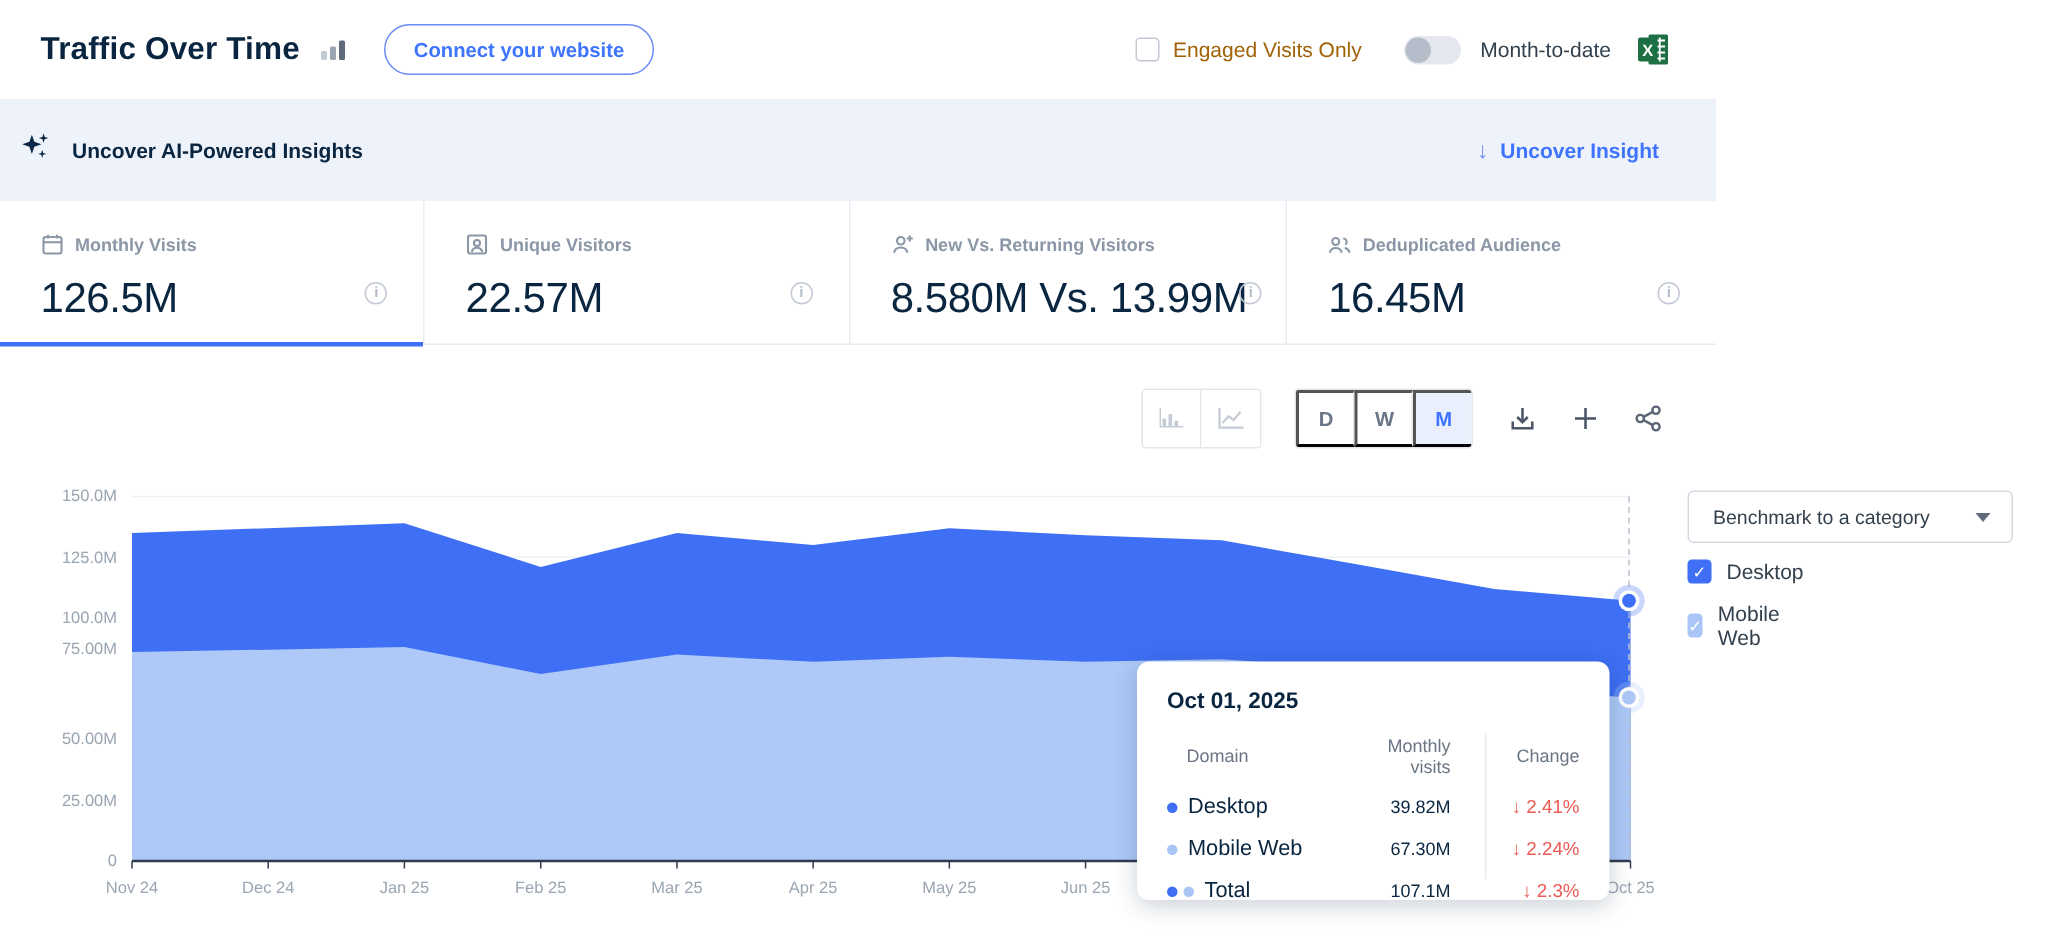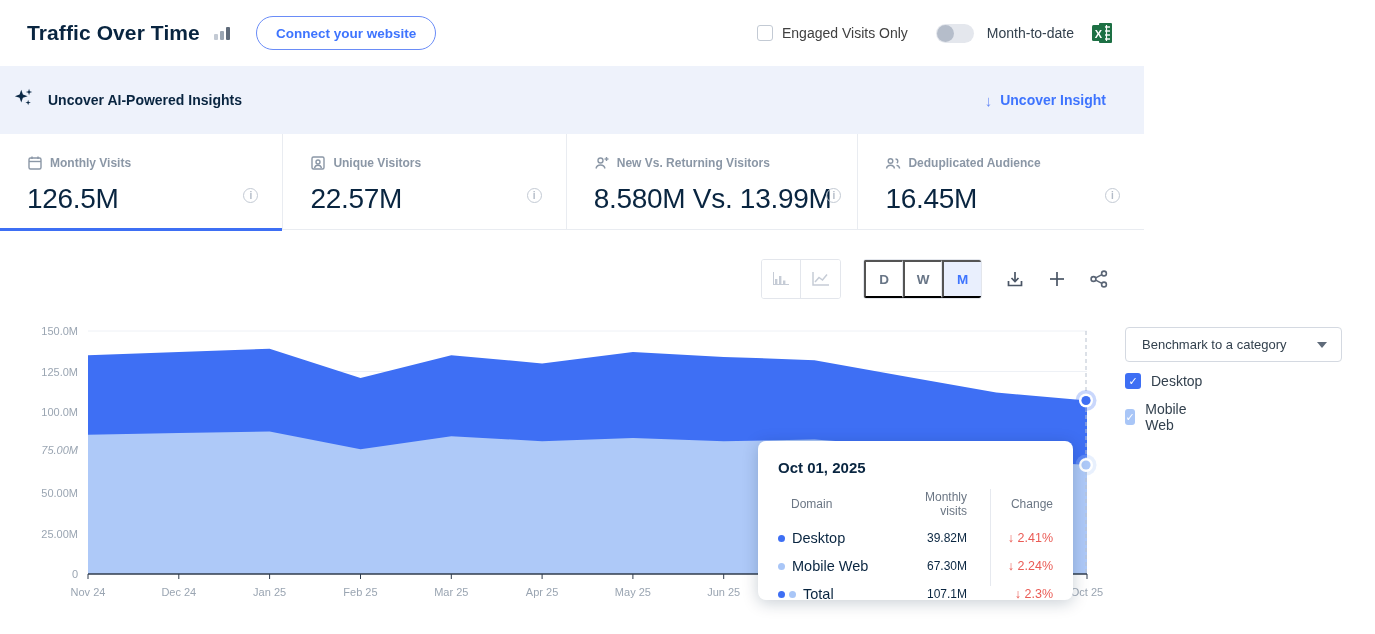--- a/index.html
+++ b/index.html
@@ -7,21 +7,21 @@
   #page { position:relative; width:1144px; height:634px; background:#fff; }
 
   
   #header { position:absolute; top:0; left:0; width:100%; height:66px; background:#fff; display:flex; align-items:center; padding:0 30px 0 27px; }
   .page-title { font-size:21px; font-weight:700; color:#092540; letter-spacing:.1px; }
   .title-chart-icon { display:inline-flex; align-items:flex-end; gap:2px; margin-left:14px; }
   .title-chart-icon i { display:block; width:4px; border-radius:1px; }
   .connect-btn { margin-left:26px; height:34px; padding:0 19px; border:1px solid #6a8cf7; border-radius:18px; background:#fff; color:#3e74fe; font-size:13.5px; font-weight:700; font-family:inherit; display:inline-flex; align-items:center; cursor:pointer; }
   .header-right { margin-left:auto; display:flex; align-items:center; }
   .checkbox { width:16px; height:16px; border:1.5px solid #c3cad4; border-radius:3px; background:#fff; flex:none; }
-  .engaged-label { font-size:14px; color:#404040; margin-left:9px; }
+  .engaged-label { font-size:14px; color:#a16207; margin-left:9px; }
   .toggle { width:38px; height:19px; border-radius:10px; background:#e4e7ed; position:relative; margin-left:28px; flex:none; cursor:pointer; }
   .toggle .knob { position:absolute; left:1px; top:1px; width:17px; height:17px; border-radius:50%; background:#b5bdca; }
   .mtd-label { font-size:14px; color:#33414e; margin-left:13px; }
   .excel-icon { width:24px; height:24px; margin-left:16px; position:relative; flex:none; cursor:pointer; }
 
   
   #ai-bar { position:absolute; top:66px; left:0; width:100%; height:68px; background:#eef2fb; display:flex; align-items:center; padding:0 38px 0 13px; }
   .ai-label { font-size:14px; font-weight:700; color:#092540; margin-left:13px; }
   .ai-link { margin-left:auto; display:flex; align-items:center; gap:8px; color:#3e74fe; font-size:14px; font-weight:700; cursor:pointer; }
   .ai-link .arrow { font-weight:400; font-size:15px; color:#6a8cf7; }
@@ -232,21 +232,21 @@
             <line x1="6.7" y1="11.1" x2="12.9" y2="14.4"></line>
         </svg>
       </span>
     </div>
   </div>
 
   <div id="y-labels">
       <span class="ylab" style="top: 325px;">150.0M</span>
       <span class="ylab" style="top: 365.5px;">125.0M</span>
       <span class="ylab" style="top: 406px;">100.0M</span>
-      <span class="ylab" style="top: 444px; font-style: italic;">75.00M</span>
+      <span class="ylab" style="top: 427px;">75.00M</span>
       <span class="ylab" style="top: 487px;">50.00M</span>
       <span class="ylab" style="top: 527.5px; padding-left: 38px;">25.00M</span>
       <span class="ylab" style="top: 568px;">0</span>
     </div>
   <div id="chart-wrap">
     <svg id="chart-svg" width="999" height="243" viewBox="0 0 999 243">
         <line x1="0" y1="202.5" x2="999" y2="202.5" stroke="#eef1f6" stroke-width="1"></line>
         <line x1="0" y1="162" x2="999" y2="162" stroke="#eef1f6" stroke-width="1"></line>
         <line x1="0" y1="121.5" x2="999" y2="121.5" stroke="#eef1f6" stroke-width="1"></line>
         <line x1="0" y1="81" x2="999" y2="81" stroke="#eef1f6" stroke-width="1"></line>

